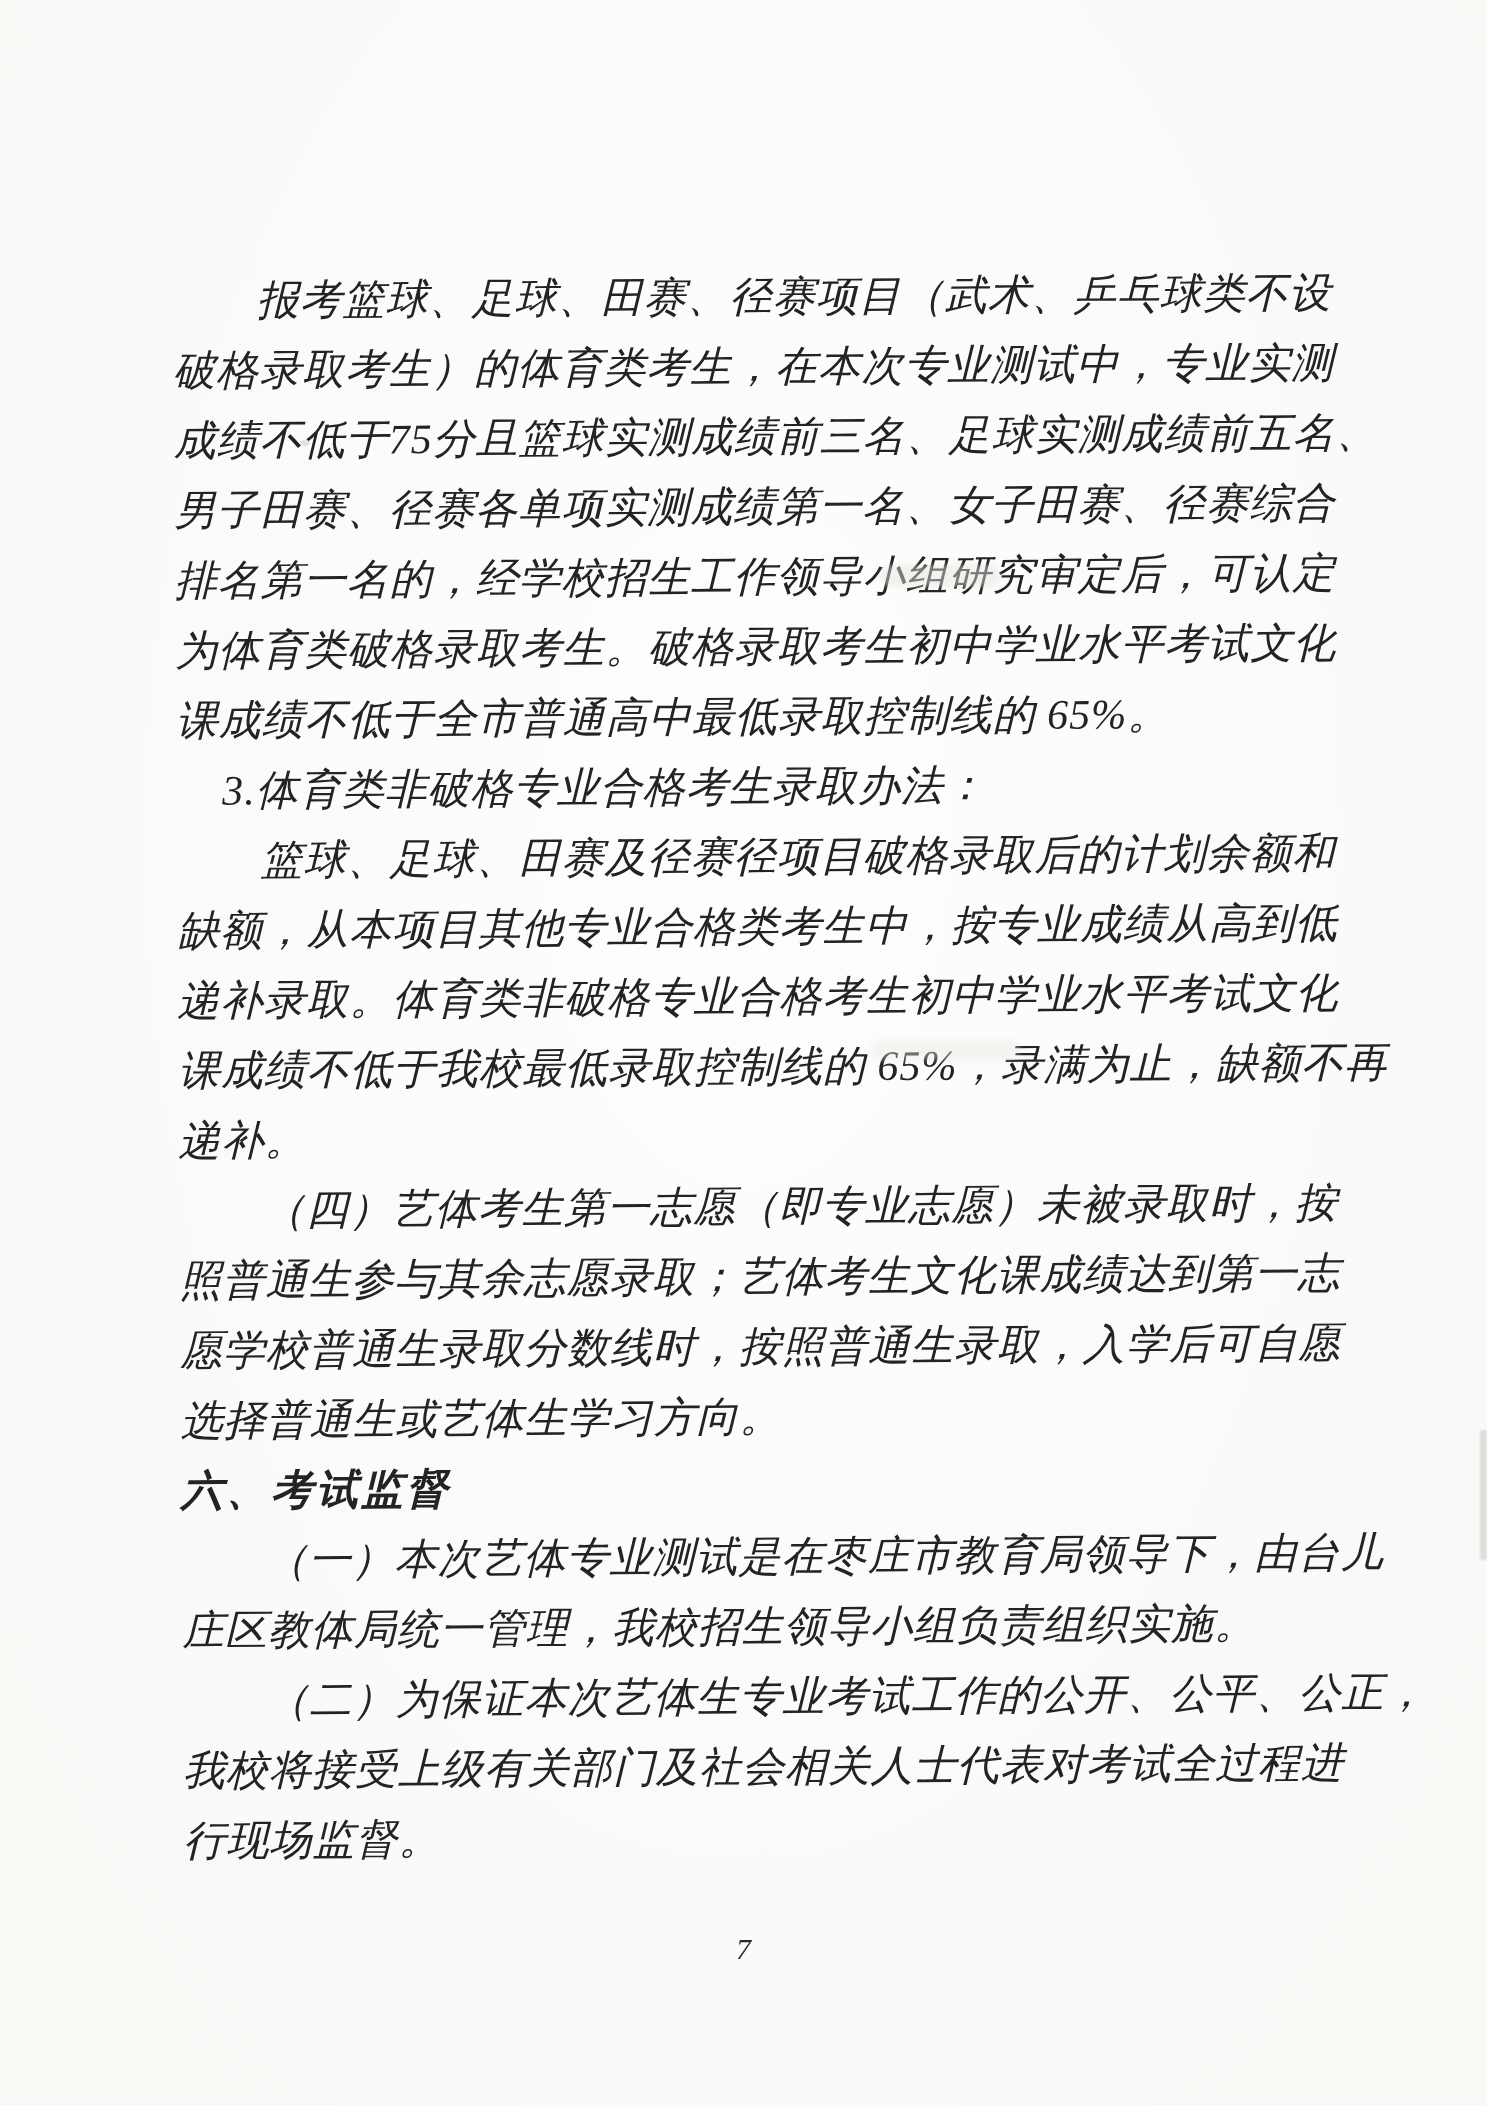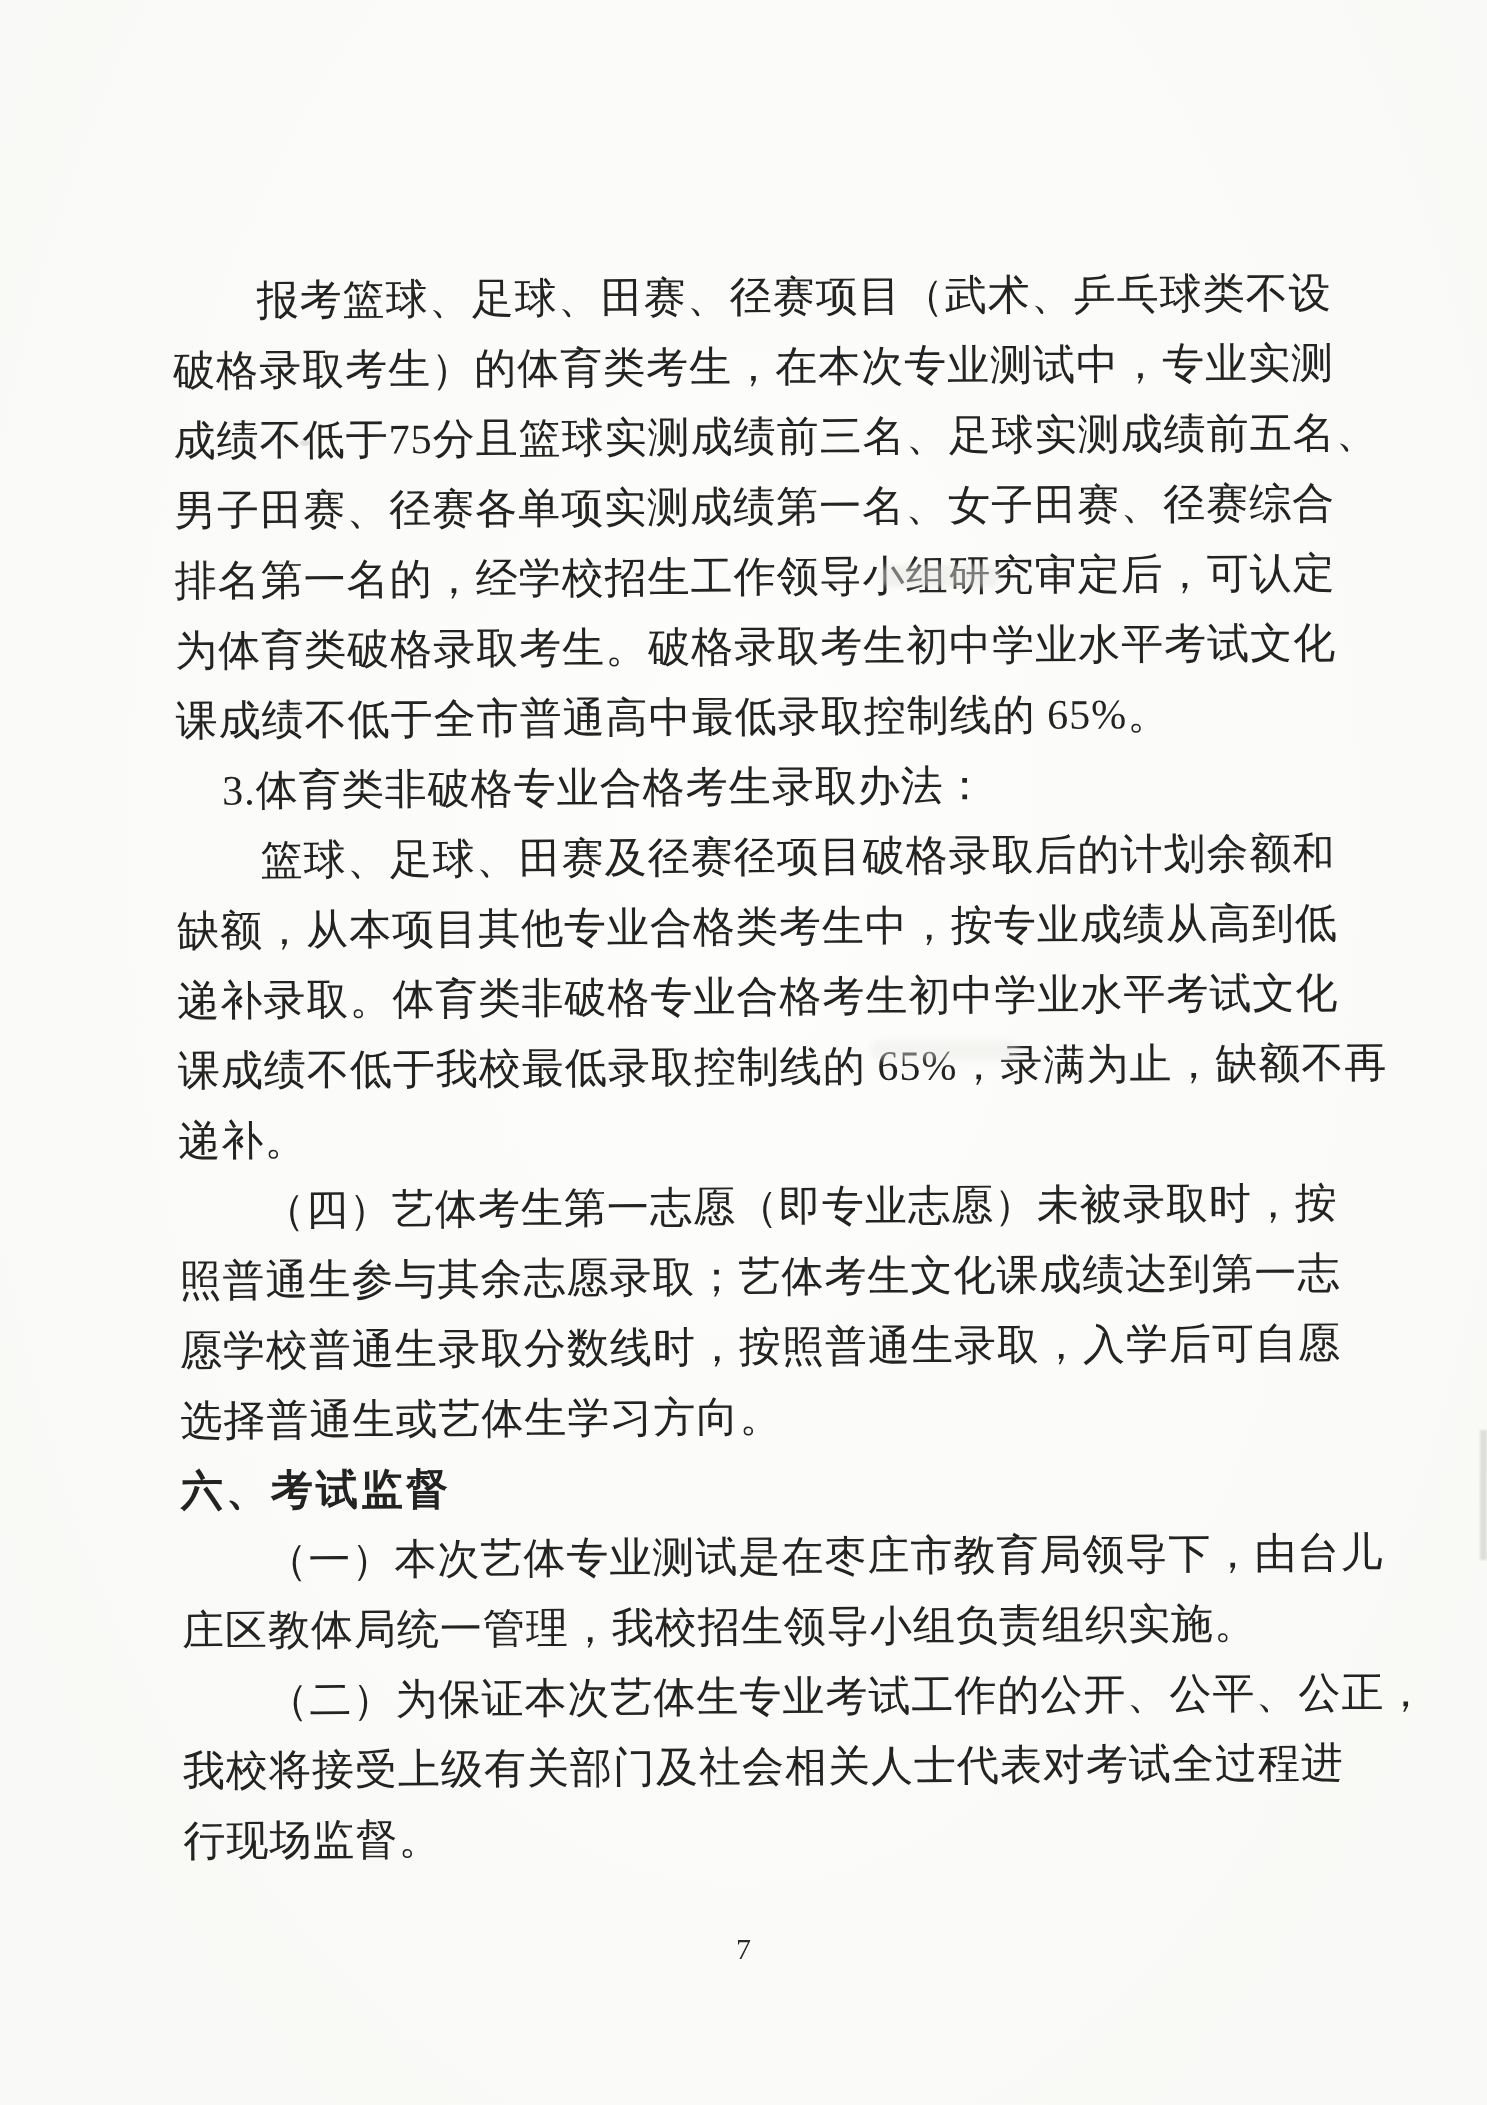--- a/index.html
+++ b/index.html
@@ -14,20 +14,21 @@
     background: #fbfbf9;
     font-family: "Liberation Serif", "DejaVu Serif", serif;
   }
   .page {
     position: absolute;
     inset: 0;
     
     background:
       radial-gradient(ellipse at 50% 40%, rgba(255,255,255,0.6) 0%, rgba(244,244,241,0.35) 85%),
       #fbfbf9;
+    font-style: italic;
   }
   .text-block {
     position: absolute;
     left: 178px;
     top: 262px;
     width: 1130px;
     color: #232323;
     font-size: 42px;
     line-height: 70px;
     letter-spacing: 1px;

